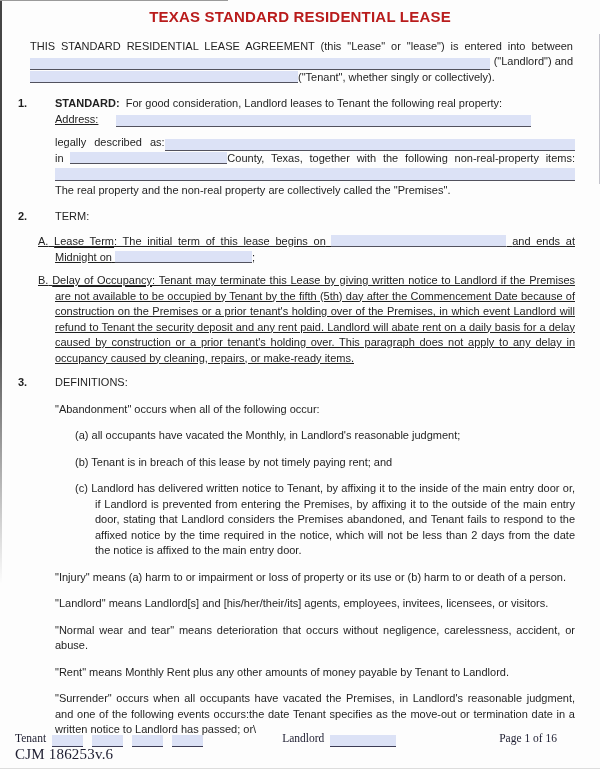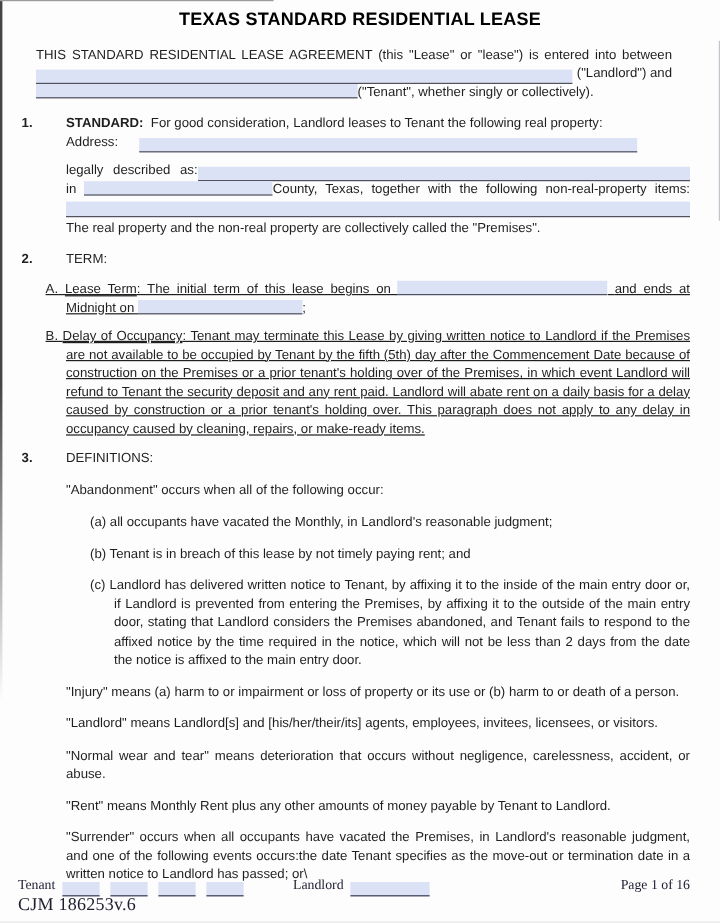--- a/index.html
+++ b/index.html
@@ -16,59 +16,59 @@
     overflow:hidden;
   }
   
   .edge-left{position:absolute;left:0;top:0;width:2px;height:76%;
     background:linear-gradient(#454545 55%,rgba(69,69,69,0) 100%);}
   .edge-top{position:absolute;left:0;top:0;width:38%;height:1px;background:#9a9a9a;}
   .edge-right{position:absolute;right:0;top:34px;width:1px;height:150px;background:#c4c4cc;}
   .edge-bottom{position:absolute;left:0;bottom:0;width:100%;height:1px;background:#dddddd;}
 
   .title{margin:9px 25px 0 25px;text-align:center;font-size:15px;font-weight:bold;
-    color:#000000;letter-spacing:.2px;}
+    color:#b91c1c;letter-spacing:.2px;}
 
   .blank{display:inline-block;height:12px;background:var(--field-fill);
     border-bottom:1px solid var(--field-underline);vertical-align:-2px;}
   .blank.grow{flex:1 1 auto;}
 
-  .intro{margin:14px 40px 0 30px;}
+  .intro{margin:14px 27px 0 30px;}
   .jl{text-align:justify;text-align-last:justify;}
   .fline{display:flex;align-items:flex-end;}
   .fline .tail{white-space:nowrap;padding-left:4px;}
 
   .sec{margin:0 25px 0 18px;}
   .sec-head{display:flex;margin-top:11px;}
   .sec-num{width:37px;font-weight:bold;flex:0 0 37px;}
   .sec-title{flex:1;}
   .sec-title .h{font-weight:bold;}
   .content{margin-left:37px;}
 
   .addr-line{display:flex;align-items:flex-end;}
-  .addr-line .lbl{white-space:nowrap;padding-right:18px;}
+  .addr-line .lbl{white-space:nowrap;padding-right:18px;text-decoration:underline;}
   .legal-line{display:flex;align-items:flex-end;margin-top:8px;}
   .wsp{word-spacing:5px;white-space:nowrap;}
   .blank-row{height:13px;background:var(--field-fill);
     border-bottom:1px solid var(--field-underline);margin:2px 0;}
 
   .sub{margin-left:20px;padding-left:17px;text-indent:-17px;text-align:justify;margin-top:9px;text-decoration:underline;}
   .u{text-decoration:underline;text-underline-offset:2px;}
   .nw{white-space:nowrap;}
 
   .para{margin:11px 0 0 0;}
   .just{text-align:justify;}
   .def-item{margin:11px 0 0 20px;padding-left:20px;text-indent:-20px;}
 
-  .footer{position:absolute;left:15px;right:25px;bottom:7px;
+  .footer{position:absolute;left:15px;right:43px;bottom:7px;
     font-family:"Liberation Serif",serif;font-size:11.5px;color:#1d1d30;}
   .sig-line{display:flex;align-items:flex-end;}
   .sig-line .lab{padding-right:6px;}
   .ini{width:31px;margin-right:9px;border-bottom:1px solid #3c3c55;}
-  .landlord-group{margin-left:32px;display:flex;align-items:flex-end;justify-content:flex-end;}
+  .landlord-group{margin-left:70px;display:flex;align-items:flex-end;justify-content:flex-end;}
   .landlord-group .blank{width:66px;margin-left:6px;border-bottom:1px solid #3c3c55;}
   .page-num{margin-left:auto;white-space:nowrap;}
   .doc-ref{font-size:15px;margin-top:0px;letter-spacing:.2px;}
 </style>
 </head>
 <body>
 
 <div class="page">
   <div class="edge-left"></div>
   <div class="edge-top"></div>

